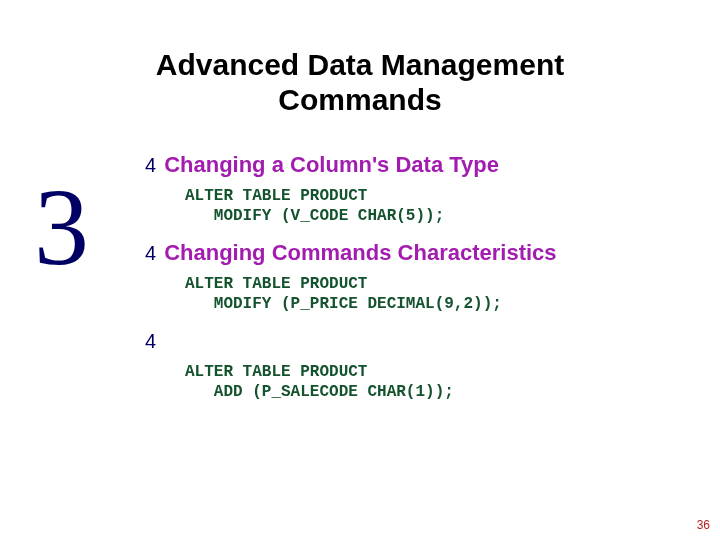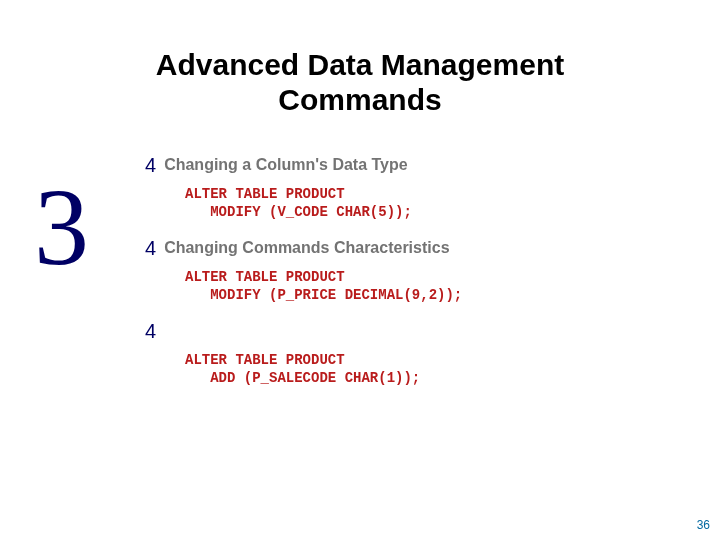--- a/index.html
+++ b/index.html
@@ -3,23 +3,23 @@
 <meta charset="utf-8">
 <style>
   * { margin: 0; padding: 0; box-sizing: border-box; }
   html, body { width: 720px; height: 540px; background: #fff; font-family: Arial, Helvetica, sans-serif; position: relative; }
   .slide { width: 720px; height: 540px; position: relative; }
   .title { position: absolute; top: 48px; left: 0; width: 720px; text-align: center; font-size: 30px; font-weight: bold; color: #000; line-height: 1.15; }
   .big-number { position: absolute; top: 172px; left: 34px; font-family: "Times New Roman", Times, serif; font-size: 110px; color: #000064; line-height: 1; }
   .content { position: absolute; top: 150px; left: 145px; width: 540px; }
   .bullet-row { display: flex; align-items: flex-start; margin-top: 2px; }
   .bullet-mark { color: #000064; font-size: 20px; line-height: 26px; margin-right: 8px; flex: 0 0 auto; }
-  .bullet-text { font-size: 16px; font-weight: bold; color: #737373; line-height: 26px; }
-  .code-block { font-family: "Courier New", Courier, monospace; font-size: 14px; font-weight: bold; color: #b91c1c; white-space: pre; margin: 8px 0 14px 40px; line-height: 1.25; }
-  .page-number { position: absolute; right: 10px; bottom: 8px; font-size: 12px; color: #0369a1; }
+  .bullet-text { font-size: 22px; font-weight: bold; color: #a21caf; line-height: 26px; }
+  .code-block { font-family: "Courier New", Courier, monospace; font-size: 16px; font-weight: bold; color: #14532d; white-space: pre; margin: 8px 0 14px 40px; line-height: 1.25; }
+  .page-number { position: absolute; right: 10px; bottom: 8px; font-size: 12px; color: #b91c1c; }
 </style>
 </head>
 <body>
 <div class="slide">
 
   <div class="title">Advanced Data Management<br>Commands</div>
 
   <div class="big-number">3</div>
 
   <div class="content">

